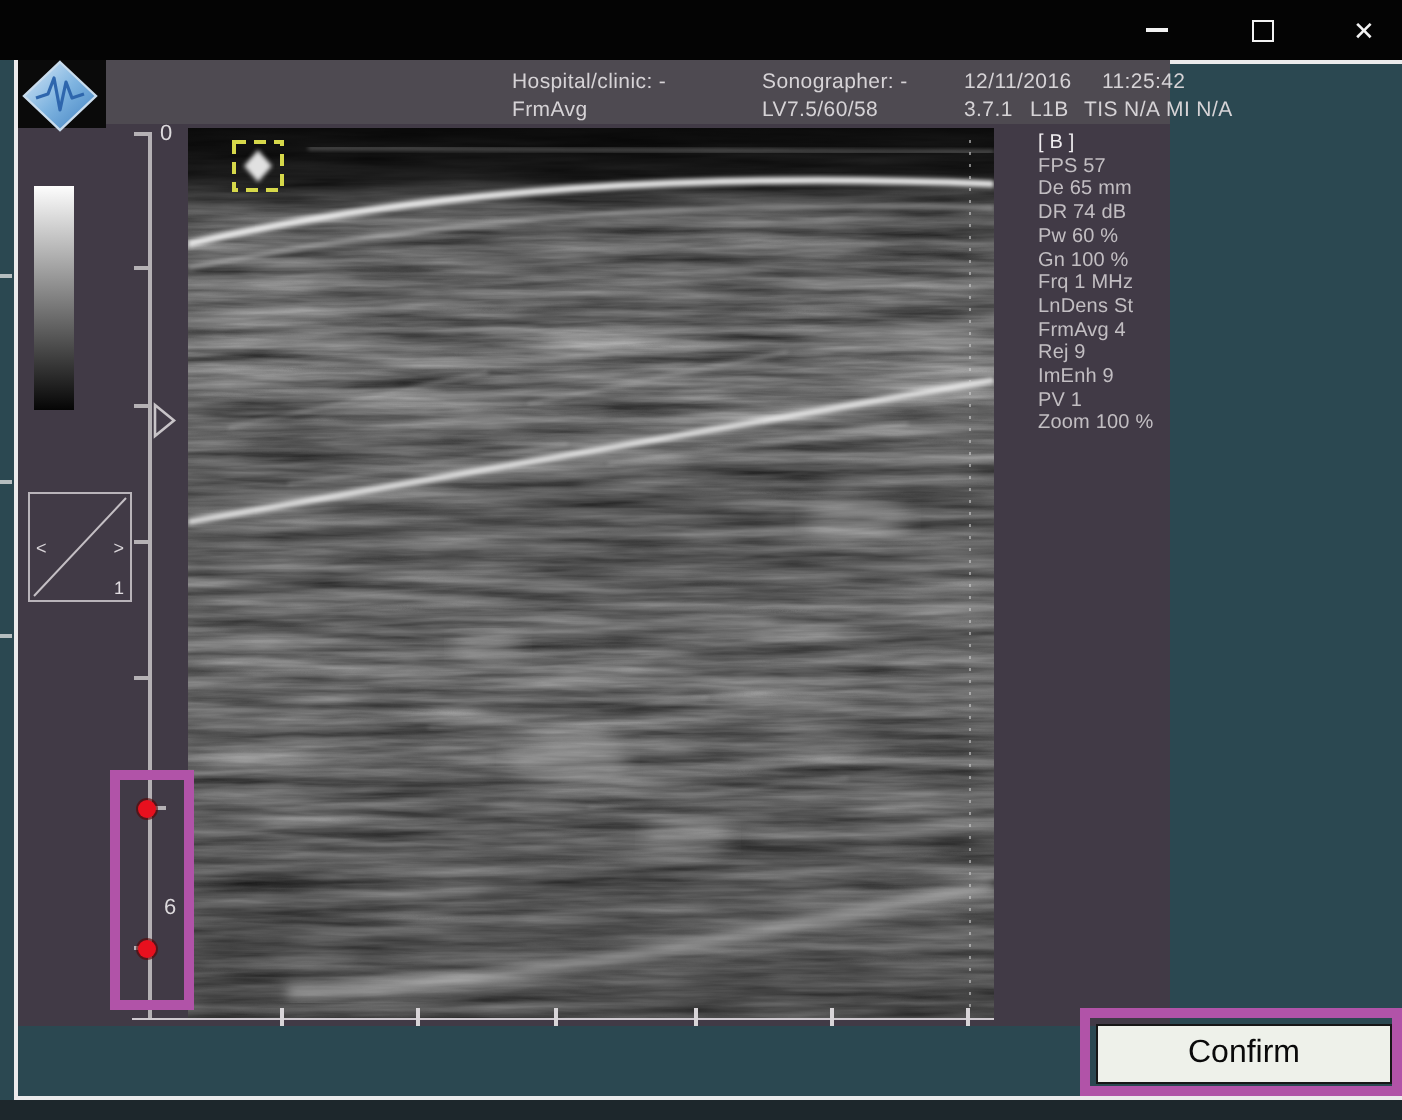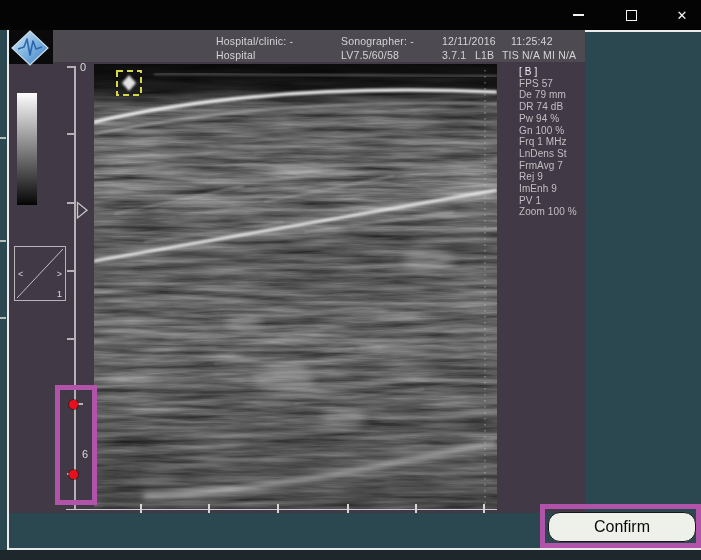--- a/index.html
+++ b/index.html
@@ -15,21 +15,21 @@
   .max-glyph{display:block;width:9px;height:9px;border:1.5px solid #f2f2f2;}
 
   
   .frame{background:#ecebec;z-index:25;}
   .bottom-strip{position:absolute;left:0;top:550px;width:701px;height:10px;background:#1d272c;z-index:24;}
 
   
   .header{position:absolute;left:9px;top:30px;width:576px;height:32px;background:#4e4a51;z-index:20;}
   .logo-bg{position:absolute;left:9px;top:30px;width:44px;height:34px;background:#0a0a0a;z-index:21;}
   .logo{position:absolute;left:10px;top:29px;z-index:22;}
-  .hdr-text{position:absolute;color:#d6d3d6;font-size:10.5px;white-space:nowrap;z-index:22;letter-spacing:.2px;}
+  .hdr-text{position:absolute;color:#d6d3d6;font-size:10.5px;white-space:nowrap;z-index:22;letter-spacing:.2px;margin-left:40px;}
 
   
   .main-panel{position:absolute;left:9px;top:62px;width:576px;height:451px;background:#413a46;z-index:1;}
 
   .grayscale-bar{position:absolute;left:17px;top:93px;width:20px;height:112px;
                  background:linear-gradient(#fdfdfd,#050505);z-index:5;}
   .thumb-box{position:absolute;left:14px;top:246px;width:52px;height:55px;border:1px solid #b9b4ba;
              box-sizing:border-box;z-index:5;color:#d8d4d8;}
   .thumb-arrow{position:absolute;font-size:9px;color:#d8d4d8;top:22px;}
   .thumb-page{position:absolute;right:3px;bottom:1px;font-size:9px;color:#e0dce0;}
@@ -55,21 +55,21 @@
 
   
   .params{position:absolute;left:519px;top:66px;width:66px;color:#c2bec2;font-size:10px;
           line-height:11.7px;z-index:5;white-space:nowrap;letter-spacing:.1px;}
   .params .mode{color:#efecef;}
 
   
   .confirm-hl{position:absolute;left:540px;top:504px;width:161px;height:44px;border:5px solid #b153a8;
               box-sizing:border-box;z-index:15;}
   .confirm-btn{position:absolute;left:548px;top:512px;width:146px;height:28px;background:#eef1ea;
-               border:1px solid #161616;border-radius:12px;display:flex;align-items:center;justify-content:center;
+               border:1px solid #161616;border-radius:0;display:flex;align-items:center;justify-content:center;
                font-size:16px;color:#0a0a0a;z-index:16;cursor:pointer;}
 
   .edge-artifact{position:absolute;left:0;width:6px;height:2px;background:#cfd3d4;opacity:.85;z-index:9;}
 </style>
 </head>
 <body>
 
 <div class="app">
 
   <div class="titlebar">
@@ -101,21 +101,21 @@
     </defs>
     <polygon points="20,2 38,19 20,36 2,19" fill="url(#lg)" stroke="#c9dced" stroke-width="1.2"></polygon>
     <polyline points="8,20 14,18 17,10 20,26 23,12 26,20 32,18" fill="none" stroke="#2e66ad" stroke-width="1.6" stroke-linejoin="round"></polyline>
   </svg>
 
   <span class="hdr-text" style="left:216px;top:35px;">Hospital/clinic: -</span>
   <span class="hdr-text" style="left:341px;top:35px;">Sonographer: -</span>
   <span class="hdr-text" style="left:442px;top:35px;">12/11/2016</span>
   <span class="hdr-text" style="left:511px;top:35px;">11:25:42</span>
 
-  <span class="hdr-text" style="left:216px;top:49px;">Hospital</span>
+  <span class="hdr-text" style="left:216px;top:49px;">FrmAvg</span>
   <span class="hdr-text" style="left:341px;top:49px;">LV7.5/60/58</span>
   <span class="hdr-text" style="left:442px;top:49px;text-align:center;">3.7.1</span>
   <span class="hdr-text" style="left:475px;top:49px;">L1B</span>
   <span class="hdr-text" style="left:502px;top:49px;">TIS N/A</span>
   <span class="hdr-text" style="left:543px;top:49px;">MI N/A</span>
 
   <div class="main-panel"></div>
 
   <div class="grayscale-bar"></div>
 
@@ -222,27 +222,27 @@
   <div class="bruler-tick" style="left:140px;"></div>
   <div class="bruler-tick" style="left:208px;"></div>
   <div class="bruler-tick" style="left:277px;"></div>
   <div class="bruler-tick" style="left:347px;"></div>
   <div class="bruler-tick" style="left:415px;"></div>
   <div class="bruler-tick" style="left:483px;"></div>
 
   <div class="params">
     <div class="mode">[ B ]</div>
     <div>FPS 57</div>
-    <div>De 79 mm</div>
+    <div>De 65 mm</div>
     <div>DR 74 dB</div>
-    <div>Pw 94 %</div>
+    <div>Pw 60 %</div>
     <div>Gn 100 %</div>
     <div>Frq 1 MHz</div>
     <div>LnDens St</div>
-    <div>FrmAvg 7</div>
+    <div>FrmAvg 4</div>
     <div>Rej 9</div>
     <div>ImEnh 9</div>
     <div>PV 1</div>
     <div>Zoom 100 %</div>
   </div>
 
   <div class="confirm-hl"></div>
   <div class="confirm-btn">Confirm</div>
 
   <div class="edge-artifact" style="top:137px;"></div>

